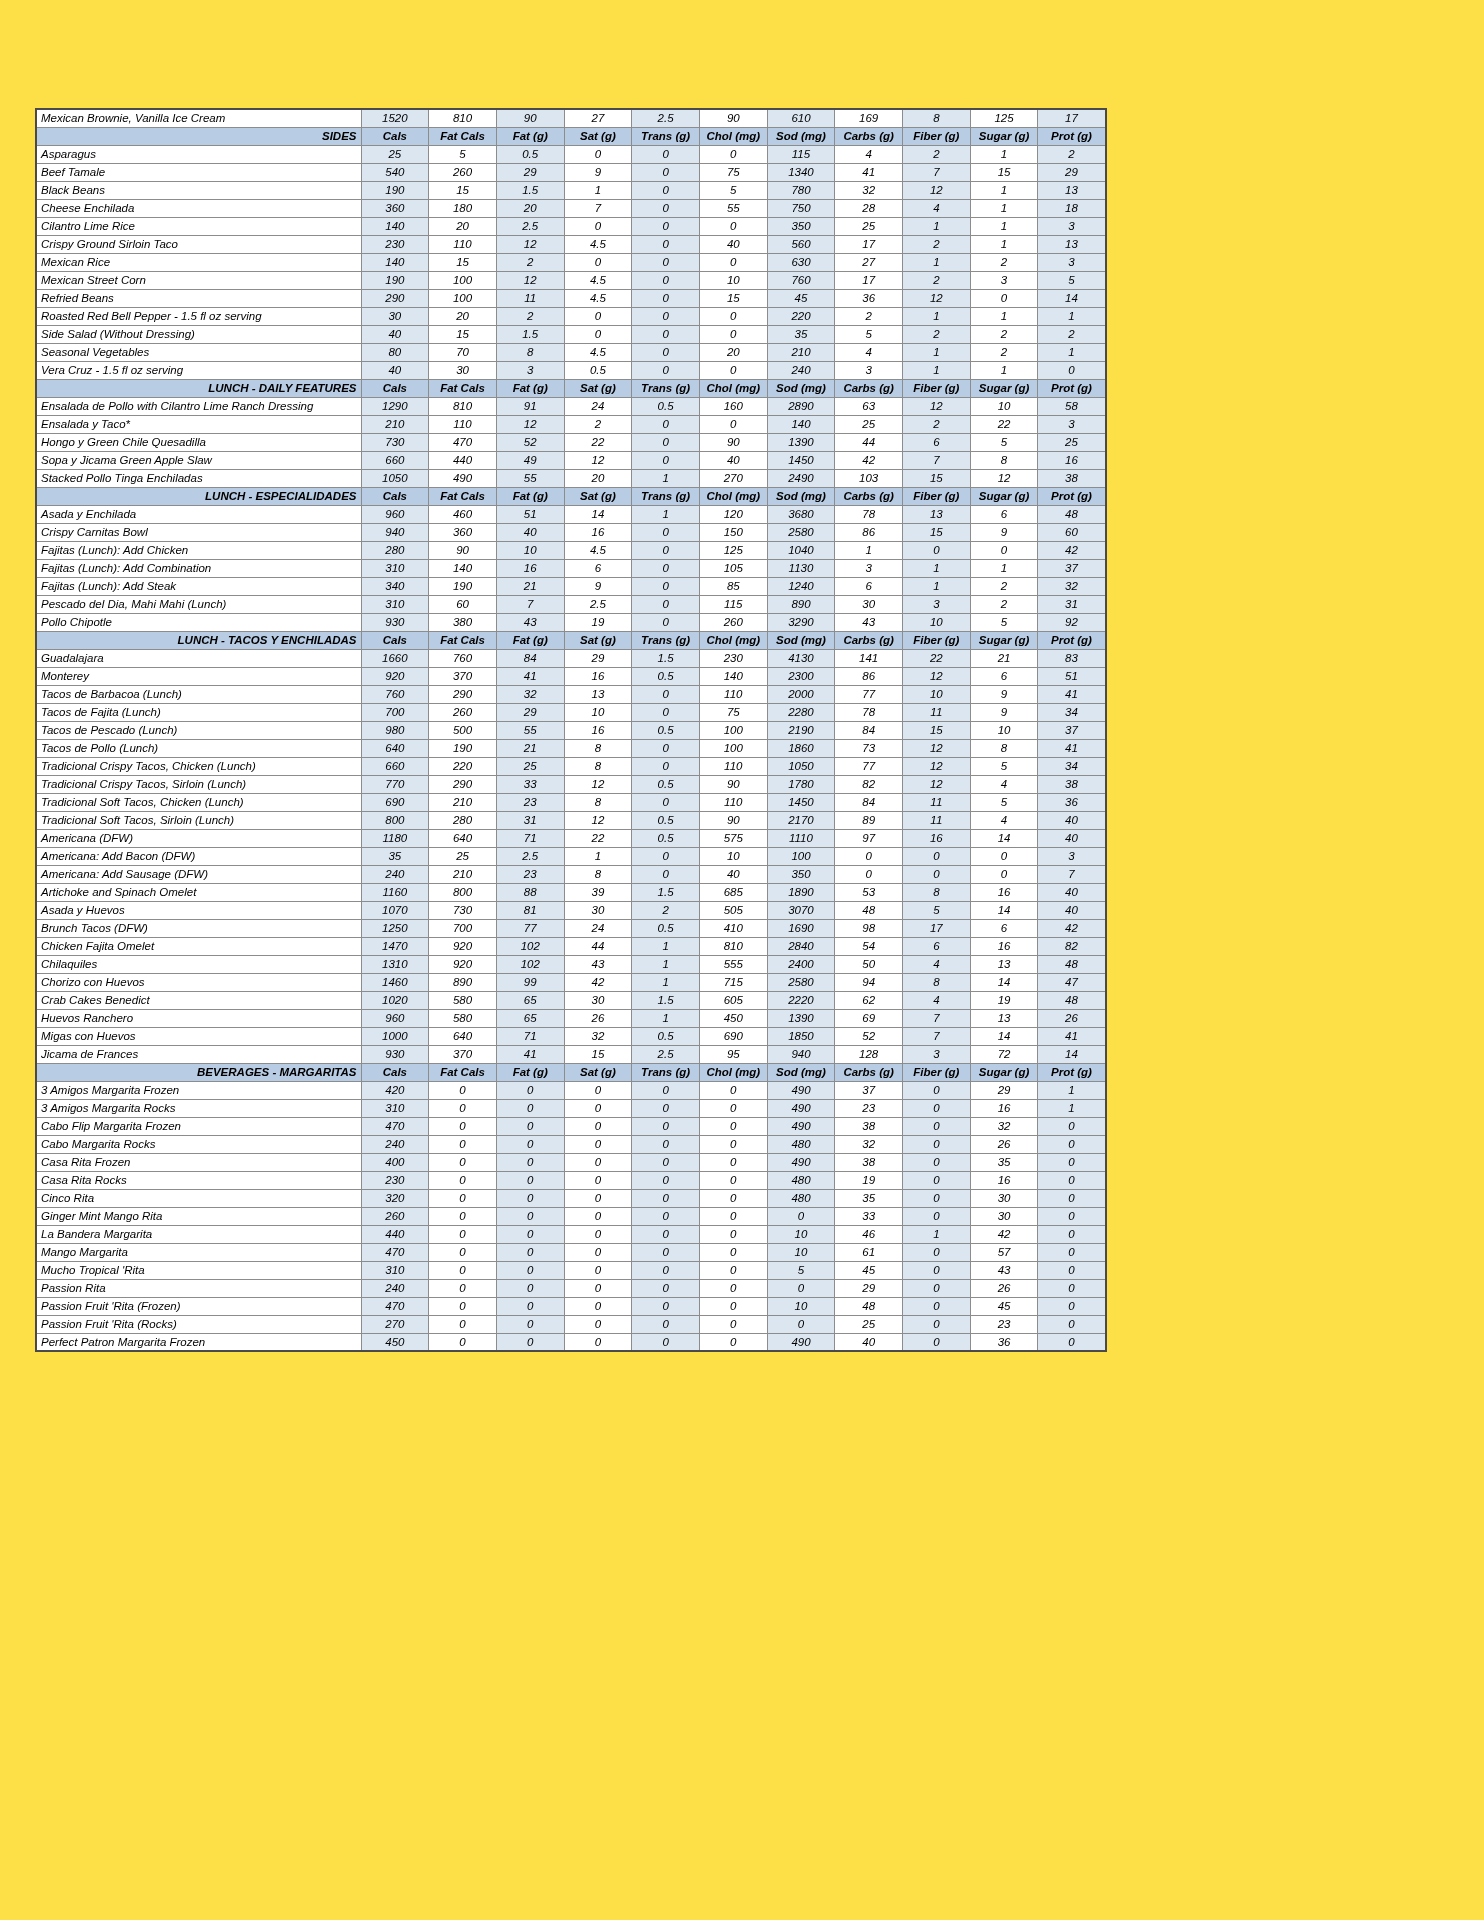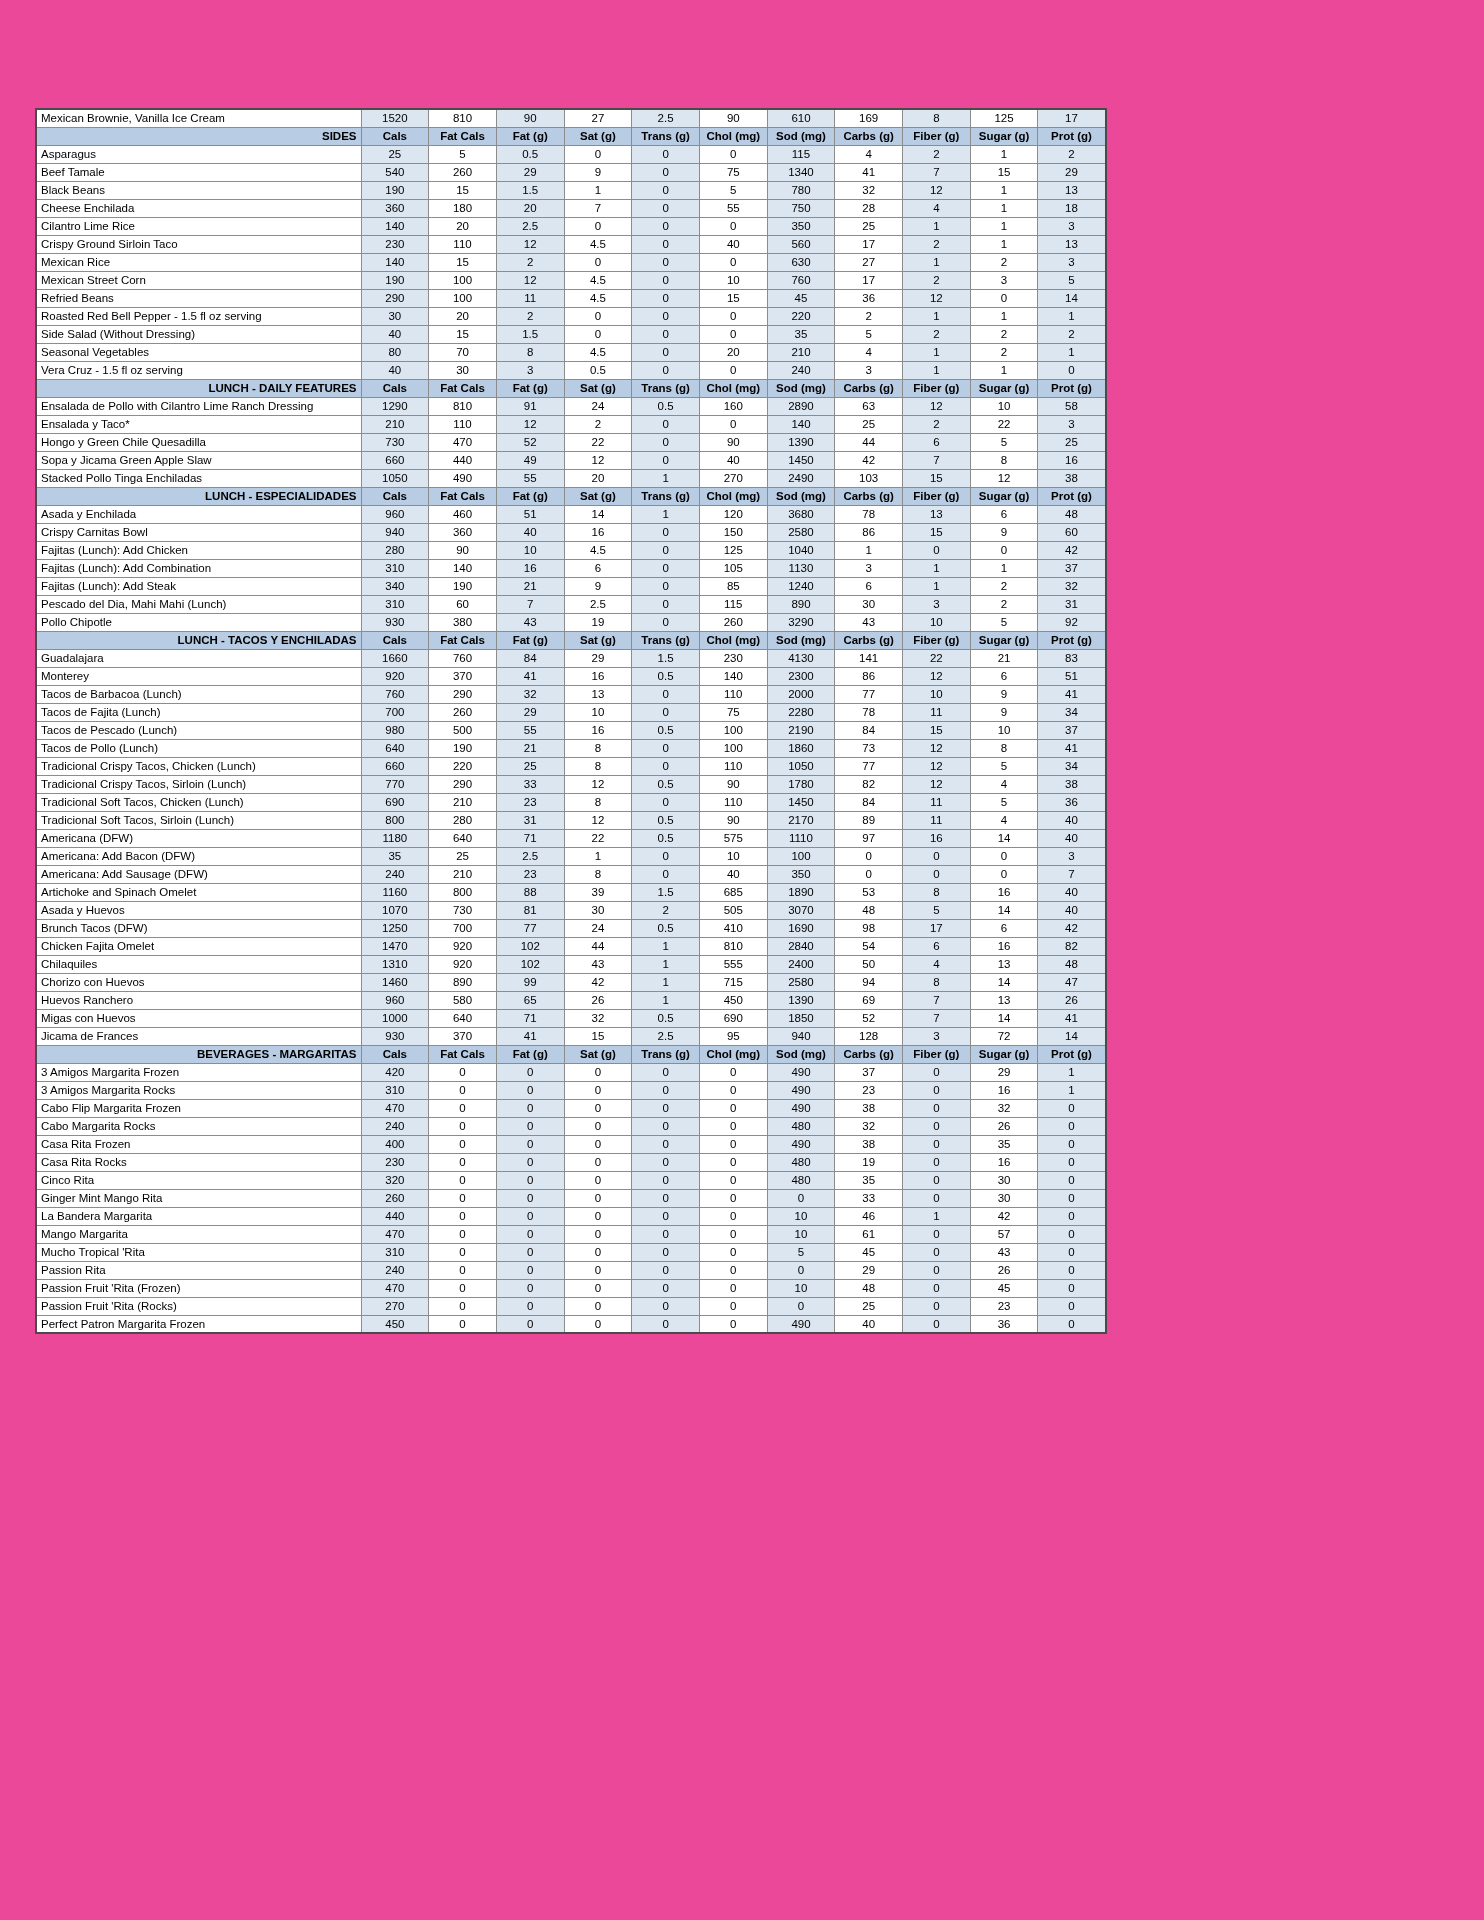--- a/index.html
+++ b/index.html
@@ -10,21 +10,22 @@
   body {
     width: 1484px;
     height: 1920px;
     position: relative;
     font-family: "Liberation Sans", sans-serif;
     color: #000000;
   }
   .page {
     position: absolute;
     inset: 0;
-    background: #ec4899;
+    background: #fde047;
+    font-style: italic;
   }
   table.nutrition-table {
     position: absolute;
     left: 35px;
     top: 108px;
     width: 1070px;
     border-collapse: collapse;
     table-layout: fixed;
     font-size: 11.5px;
     border: 2px solid #4a4a4a;
@@ -753,20 +754,34 @@
           <td class="num-cell">42</td>
           <td class="num-cell shaded">1</td>
           <td class="num-cell">715</td>
           <td class="num-cell shaded">2580</td>
           <td class="num-cell">94</td>
           <td class="num-cell shaded">8</td>
           <td class="num-cell">14</td>
           <td class="num-cell shaded">47</td>
         </tr>
         <tr>
+          <td class="name-cell">Crab Cakes Benedict</td>
+          <td class="num-cell shaded">1020</td>
+          <td class="num-cell">580</td>
+          <td class="num-cell shaded">65</td>
+          <td class="num-cell">30</td>
+          <td class="num-cell shaded">1.5</td>
+          <td class="num-cell">605</td>
+          <td class="num-cell shaded">2220</td>
+          <td class="num-cell">62</td>
+          <td class="num-cell shaded">4</td>
+          <td class="num-cell">19</td>
+          <td class="num-cell shaded">48</td>
+        </tr>
+        <tr>
           <td class="name-cell">Huevos Ranchero</td>
           <td class="num-cell shaded">960</td>
           <td class="num-cell">580</td>
           <td class="num-cell shaded">65</td>
           <td class="num-cell">26</td>
           <td class="num-cell shaded">1</td>
           <td class="num-cell">450</td>
           <td class="num-cell shaded">1390</td>
           <td class="num-cell">69</td>
           <td class="num-cell shaded">7</td>

